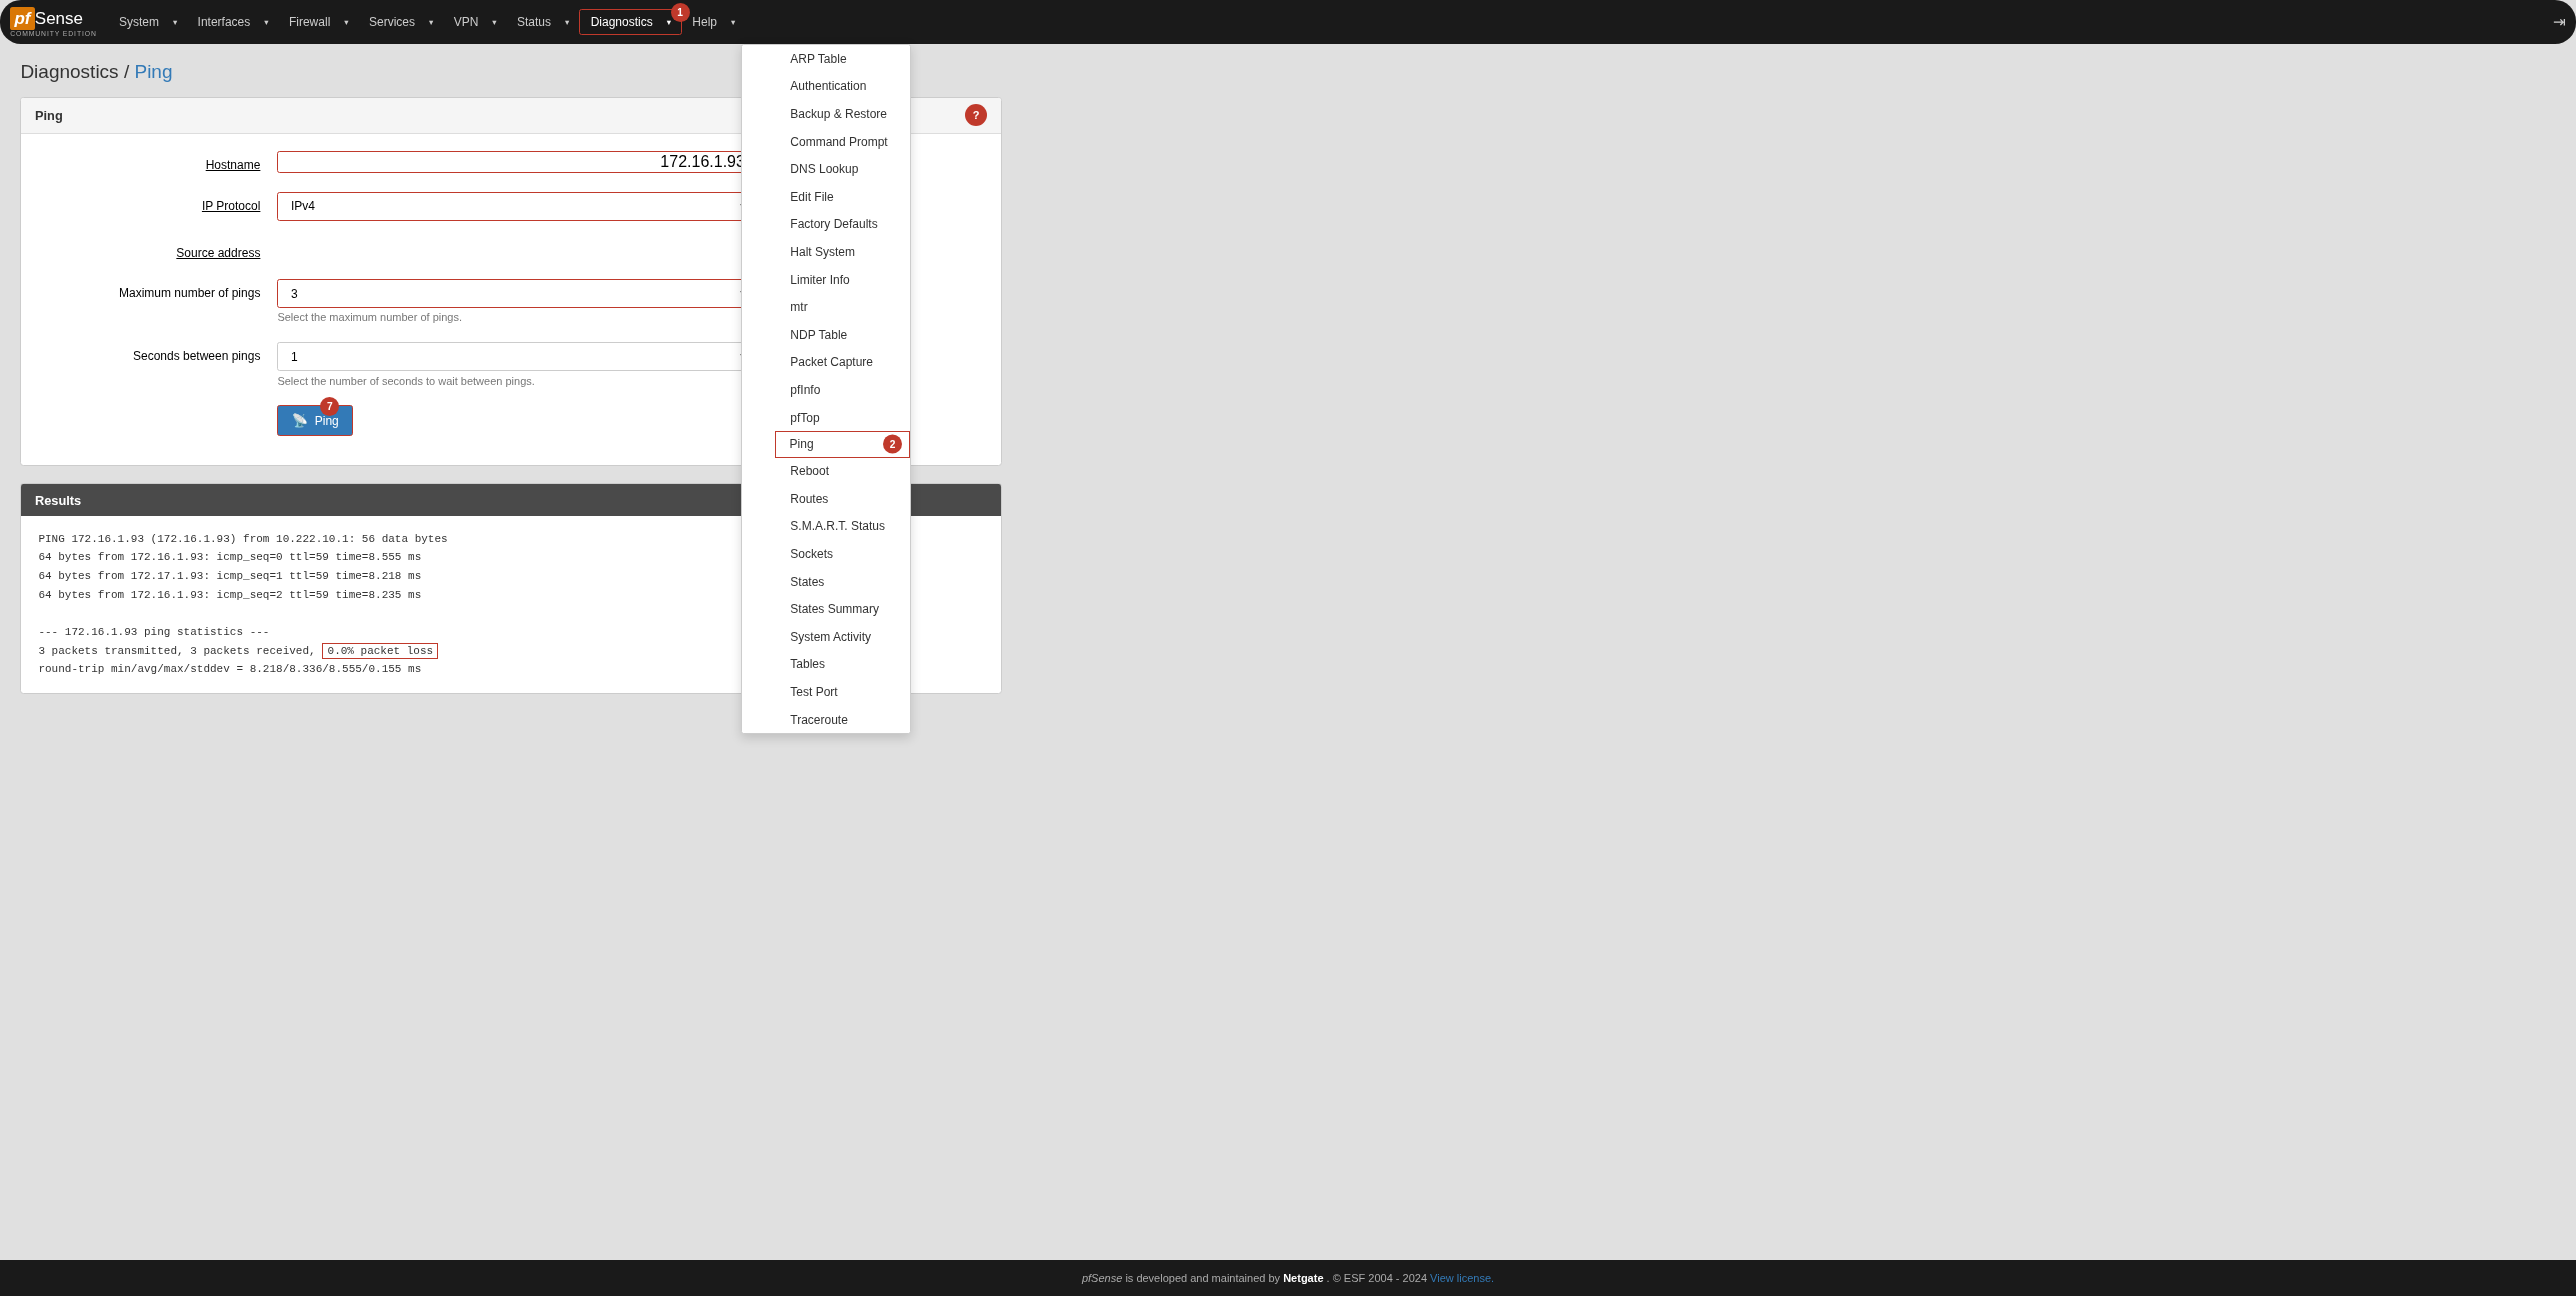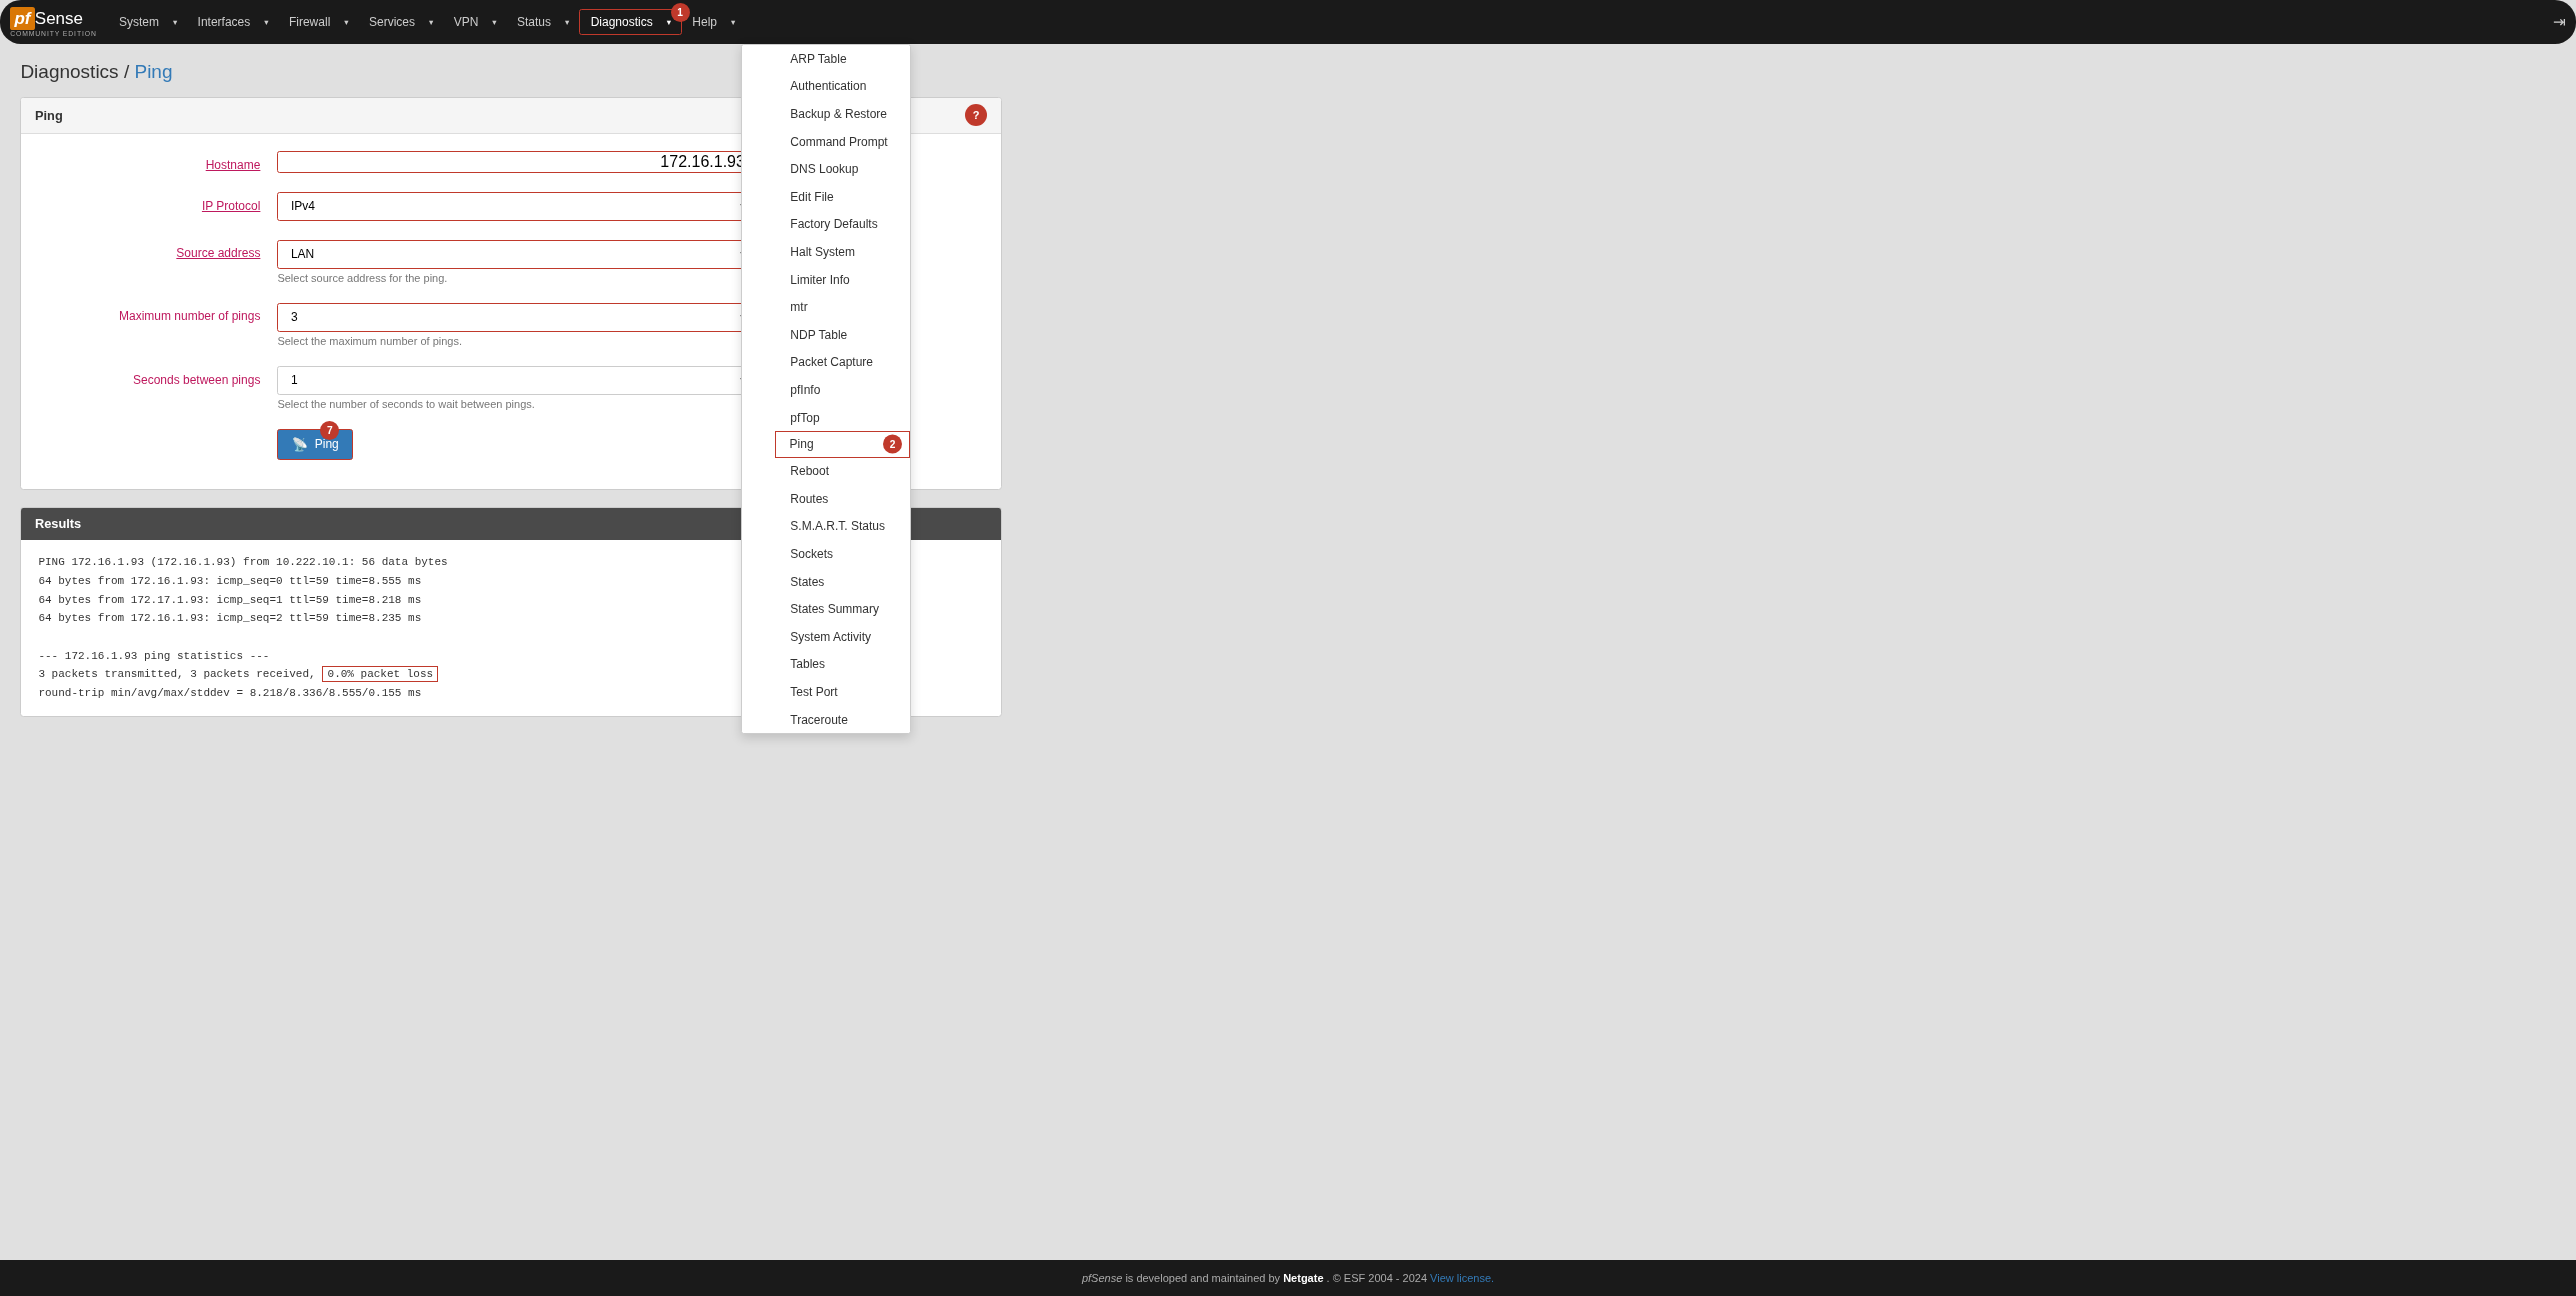--- a/index.html
+++ b/index.html
@@ -87,21 +87,21 @@
       margin-bottom: 12px;
       padding: 3.4px 0;
     }
     .form-label {
       width: 239px;
       min-width: 239px;
       text-align: right;
       padding-right: 17px;
       padding-top: 6.8px;
       font-size: 12px;
-      color: #be185d;
+      color: #000000;
     }
     .form-label.underline { text-decoration: underline; cursor: pointer; }
     .form-control-wrap { flex: 1; max-width: 477px; }
     .form-control {
       width: 100%;
       padding: 5.1px 8.5px;
       border: 0.9px solid #ccc;
       border-radius: 2.6px;
       font-size: 16px;
       height: 22px;
@@ -319,27 +319,20 @@
           <select class="form-select highlighted" style="border:1.7px solid #c0392b;">
             <option>IPv4</option>
             <option>IPv6</option>
           </select>
           <span class="badge-circle" style="position:absolute; top:-8.5px; right:-8.5px;">4</span>
         </div>
       </div>
 
       <div class="form-row">
         <div class="form-label underline">Source address</div>
-        <div class="form-control-wrap" style="position:relative;">
-          <select class="form-select highlighted" style="border:1.7px solid #c0392b;">
-            <option>LAN</option>
-          </select>
-          <span class="badge-circle" style="position:absolute; top:-8.5px; right:-8.5px;">5</span>
-          <div class="help-text">Select source address for the ping.</div>
-        </div>
       </div>
 
       <div class="form-row">
         <div class="form-label" style="text-align:right; padding-right:17px; padding-top:6.8px;">Maximum number of pings</div>
         <div class="form-control-wrap" style="position:relative;">
           <select class="form-select highlighted" style="border:1.7px solid #c0392b;">
             <option>3</option>
             <option>5</option>
             <option>10</option>
           </select>

